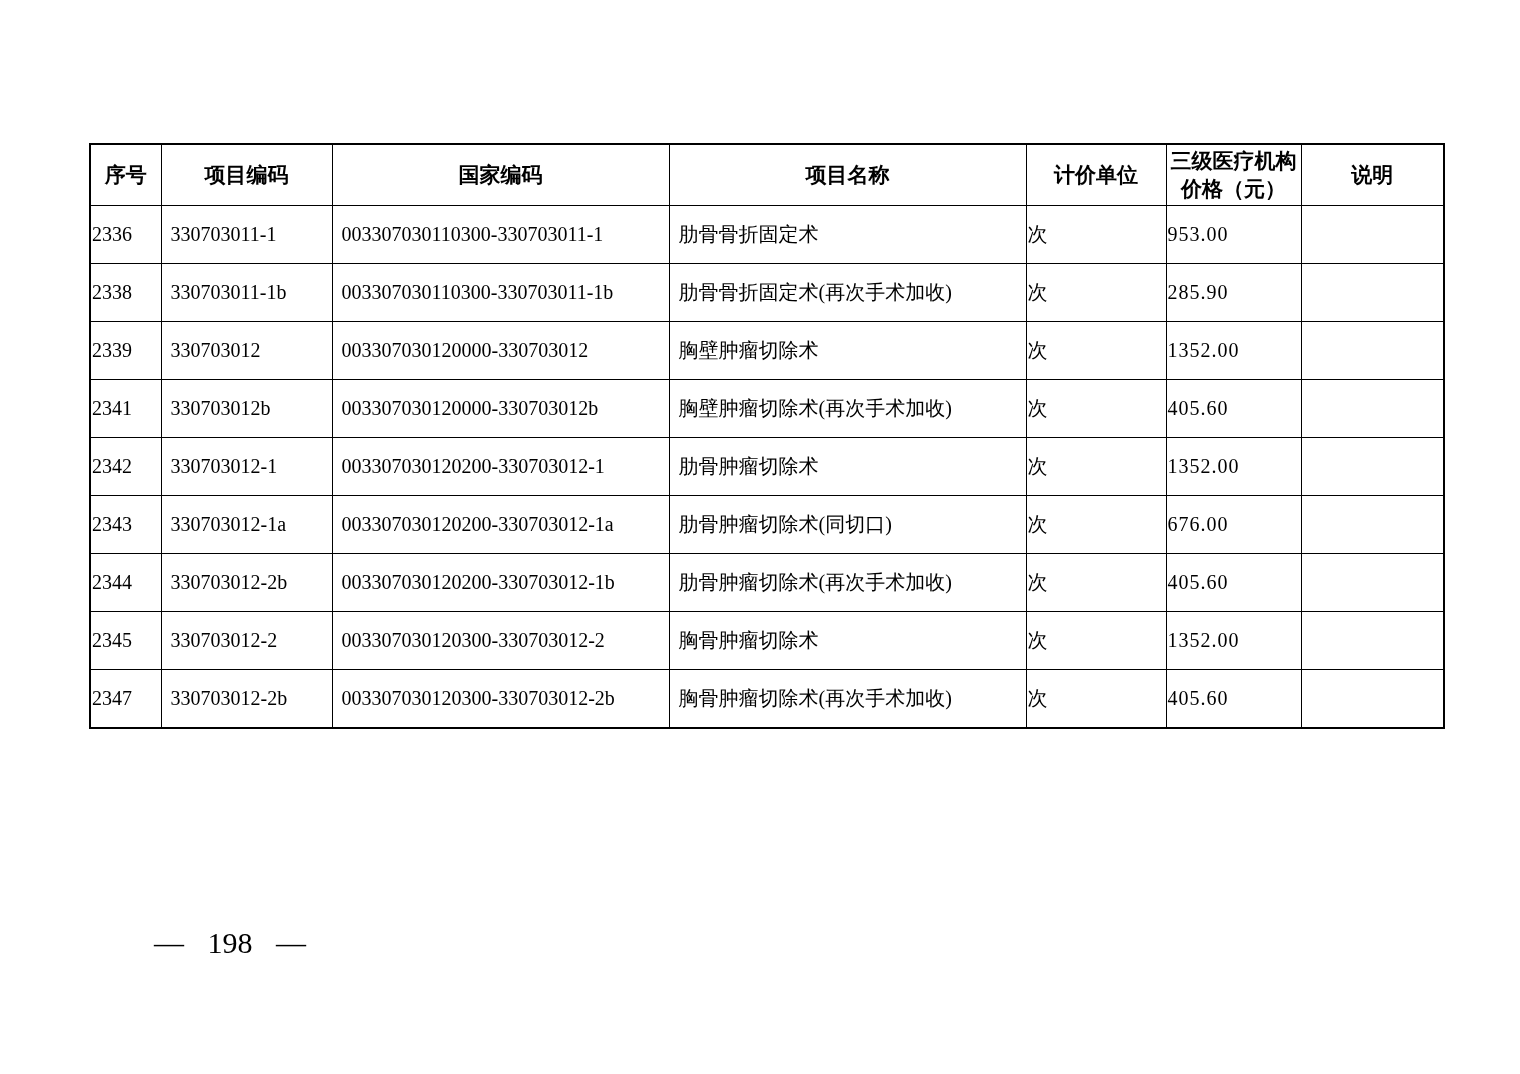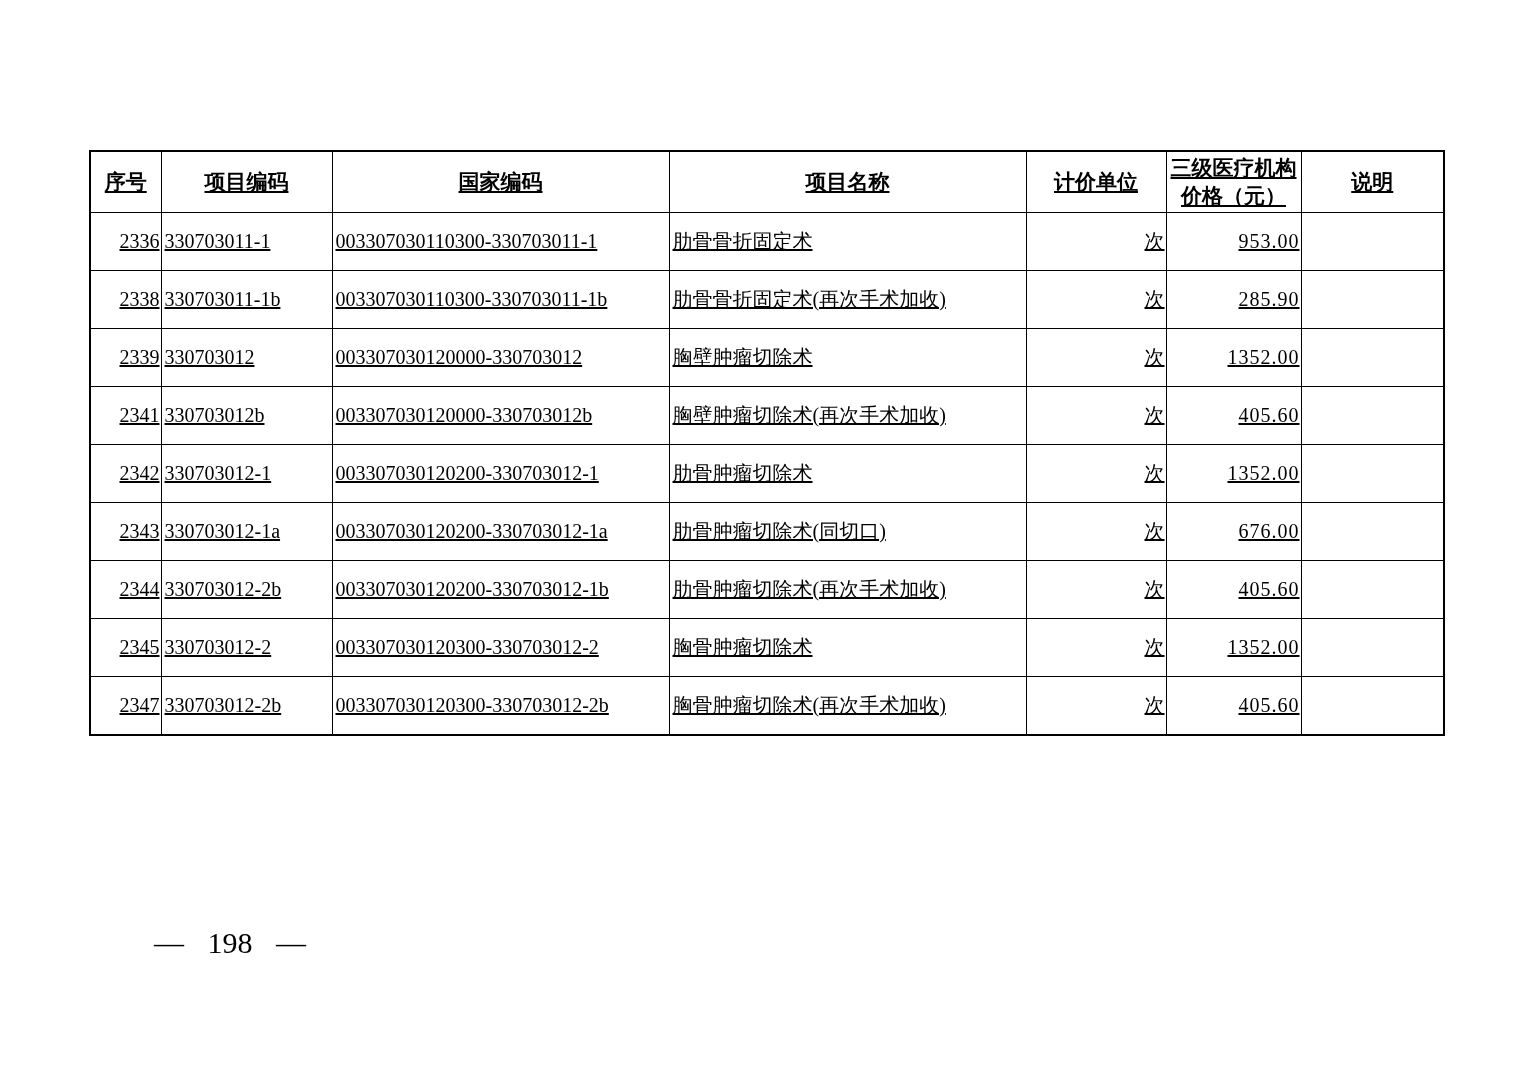--- a/index.html
+++ b/index.html
@@ -10,22 +10,21 @@
     width: 1520px;
     height: 1074px;
     background: #ffffff;
     position: relative;
     color: #000000;
     font-family: "Liberation Serif", "DejaVu Serif", serif;
   }
   .table-wrap {
     position: absolute;
     left: 89px;
-    top: 150px;
-    text-decoration: underline;
+    top: 143px;
   }
   table {
     border-collapse: collapse;
     table-layout: fixed;
     width: 1354px;
     border: 2px solid #000000;
   }
   th, td {
     border: 1px solid #000000;
     overflow: hidden;
@@ -37,22 +36,22 @@
     font-weight: bold;
     font-size: 21px;
     line-height: 1.35;
     white-space: pre-line;
     text-align: center;
   }
   tbody td {
     height: 55px;
     font-size: 20px;
   }
-  .c-center { text-align: right; }
-  .c-left   { text-align: left; padding-left: 3px; }
+  .c-center { text-align: left; }
+  .c-left   { text-align: left; padding-left: 9px; }
   .price-cell { letter-spacing: 1px; margin-left: 9px; }
   .page-number {
     position: absolute;
     left: 154px;
     top: 926px;
     font-size: 30px;
     word-spacing: 16px;
     font-family: "Liberation Serif", "DejaVu Serif", serif;
   }
 </style>

